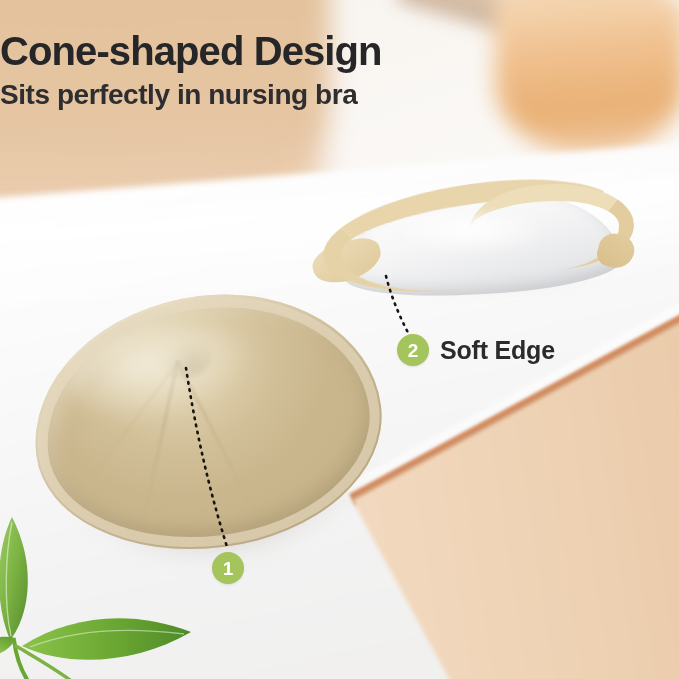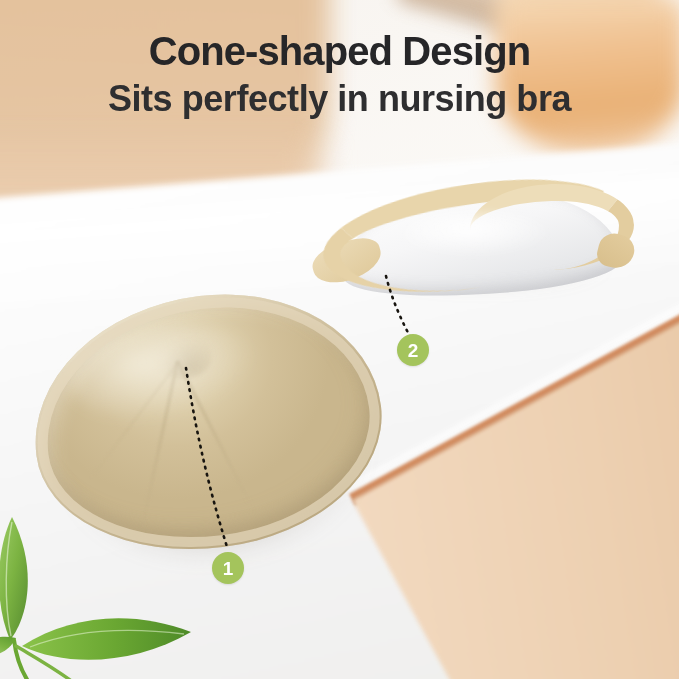--- a/index.html
+++ b/index.html
@@ -282,32 +282,32 @@
     white-space:nowrap;
   }
   #callout-1 { left:212px; top:552px; }
   #callout-2 { left:397px; top:334px; }
 
   
   .heading-block {
     position:absolute;
     left:0; top:30px;
     width:679px;
-    text-align:center;
+    text-align:left;
   }
   .title {
     font-size:40px;
     font-weight:bold;
     color:#262628;
     letter-spacing:-.9px;
     line-height:1.08;
   }
   .subtitle {
     margin-top:6px;
-    font-size:36px;
+    font-size:28px;
     font-weight:bold;
     color:#2e2e30;
     letter-spacing:-.45px;
     line-height:1.12;
   }
 </style>
 </head>
 <body>
 
 <div id="stage">
@@ -382,20 +382,21 @@
     <path d="M186 368 C194 420, 206 480, 228 550" fill="none" stroke="#17140f" stroke-width="2.6" stroke-linecap="round" stroke-dasharray="1.6 5.6"></path>
     <path d="M386 276 C392 300, 402 322, 412 340" fill="none" stroke="#17140f" stroke-width="2.6" stroke-linecap="round" stroke-dasharray="1.6 5.6"></path>
   </svg>
 
   <div class="callout" id="callout-1">
     <div class="badge">1</div>
   </div>
 
   <div class="callout" id="callout-2">
     <div class="badge">2</div>
+    <div class="callout-label">Soft Edge</div>
   </div>
 
   <div class="heading-block">
     <div class="title">Cone-shaped Design</div>
     <div class="subtitle">Sits perfectly in nursing bra</div>
   </div>
 
 </div>
 
 </body></html>

